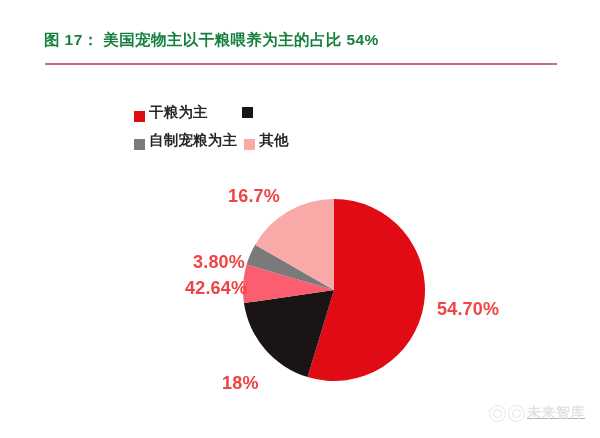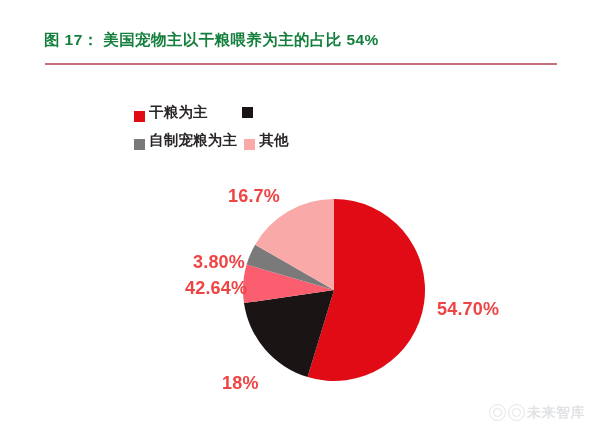--- a/index.html
+++ b/index.html
@@ -93,22 +93,23 @@
   #label-wet      { left: 185px; top: 278px; }
   #label-homemade { left: 193px; top: 228px; margin-top: 24px; }
   #label-other    { left: 228px; top: 186px; }
 
   
   #watermark {
     position: absolute;
     left: 489px;
     top: 404px;
     display: flex;
-    align-items: flex-start;
+    align-items: flex-end;
     opacity: 0.30;
+    text-decoration: underline;
   }
   .wm-badge {
     width: 15px;
     height: 15px;
     border-radius: 50%;
     border: 1.4px solid #9fa6ad;
     margin-right: 2px;
     position: relative;
     flex: 0 0 auto;
   }

